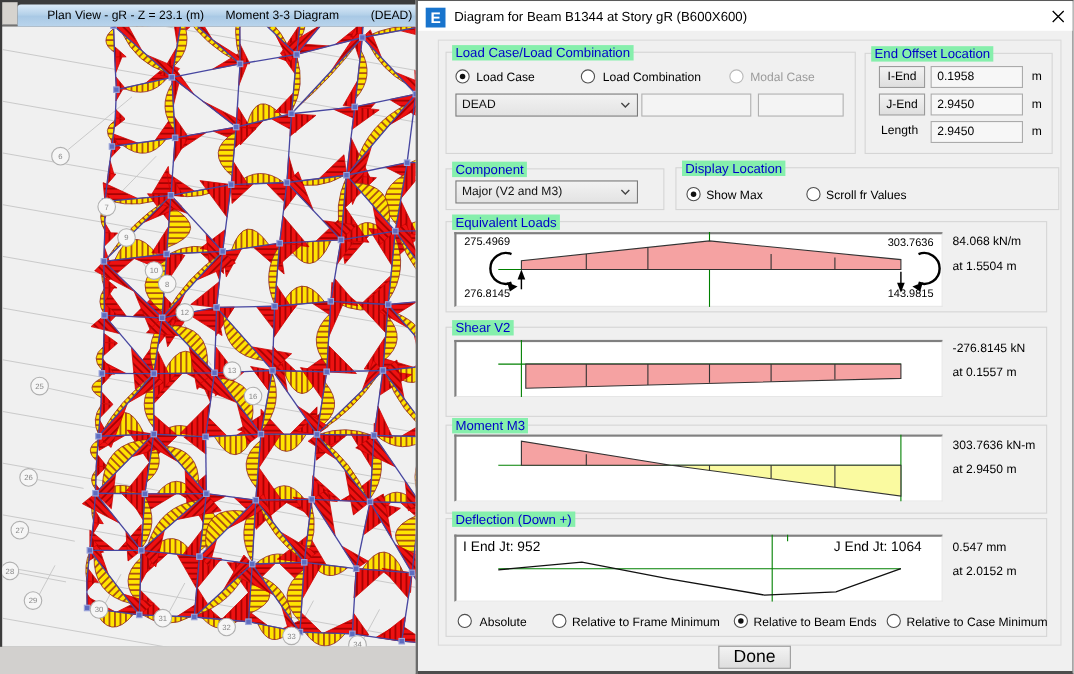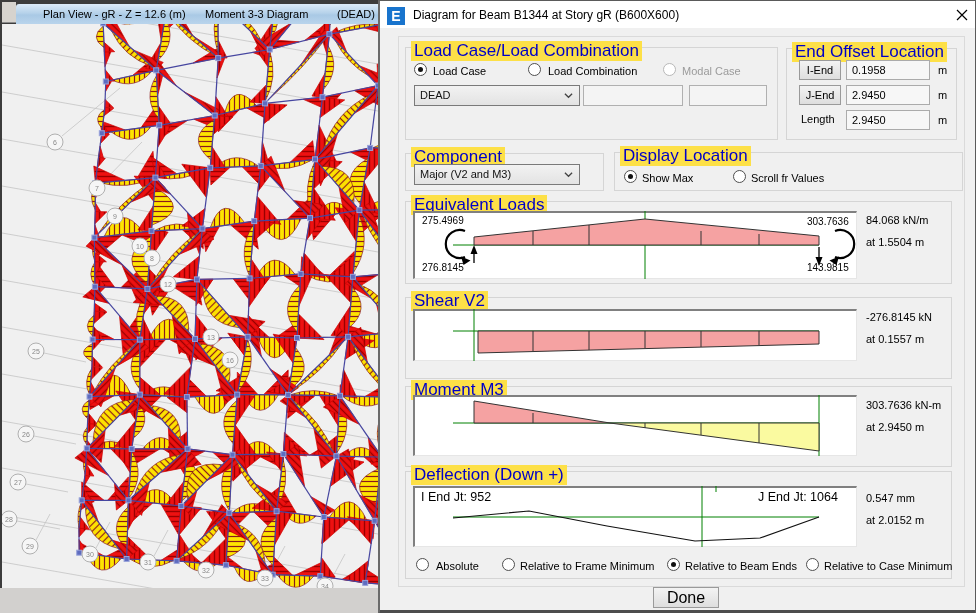--- a/index.html
+++ b/index.html
@@ -8,21 +8,21 @@
 #ptitle { position:absolute; left:16px; top:4px; width:362px; height:20px;
   background:linear-gradient(#dcebf8,#b6d2ea 45%,#a9c9e5 55%,#b9d4ec); border-radius:3px 0 0 0;
   color:#000; font-size:11px; white-space:nowrap; overflow:hidden;}
 #ptitle span { position:absolute; top:0; line-height:20px; }
 #pstrip { position:absolute; left:0px; top:588px; width:378px; height:25px; background:#d2d0ce; }
 #dlg { position:absolute; left:378px; top:0; width:598px; height:613px; background:#f0f0f0; border:1px solid #5a5a5a; border-left:2px solid #6a6a6a;}
 #dtitle { position:absolute; left:0; top:0; width:100%; height:27px; background:#fff; }
 .eicon { position:absolute; left:7px; top:6px; width:18px; height:18px; background:#1874cd; color:#fff; font-weight:bold; font-size:14px; text-align:center; line-height:18px;}
 #dtext { position:absolute; left:33px; top:7px; font-size:12px; color:#000; }
 .grp { position:absolute; border:1px solid #d5d5d5; }
-.grp > .lab { position:absolute; left:5px; top:-7px; background:#fde047; padding:0 3px; font-size:17px; color:#0000c8; white-space:nowrap;}
+.grp > .lab { position:absolute; left:5px; top:-7px; background:#86efac; padding:0 3px; font-size:12px; color:#0000c8; white-space:nowrap;}
 .radio { position:absolute; width:13px; height:13px; border:1.5px solid #4f4f4f; border-radius:50%; background:#fff; }
 .radio.sel::after { content:""; position:absolute; left:2.5px; top:2.5px; width:5px; height:5px; border-radius:50%; background:#111; }
 .radio.dis { border-color:#b8b8b8; }
 .rlab { position:absolute; font-size:11px; color:#000; white-space:nowrap;text-align:center; }
 .combo { position:absolute; height:21px; background:linear-gradient(#f2f2f2,#e3e3e3); border:1px solid #7a7a7a; font-size:11px; color:#111; line-height:19px; padding-left:5px; }
 .combo .chev { position:absolute; right:6px; top:5px; width:9px; height:9px; }
 .tbox { position:absolute; height:21px; background:#f4f4f4; border:1px solid #b0b0b0; }
 .btn { position:absolute; background:linear-gradient(#f3f3f3,#dedede); border:1px solid #9a9a9a; font-size:11px; color:#000; text-align:center; }
 .inp { position:absolute; height:20px; background:#f7f7f7; border:1px solid #ababab; font-size:11px; color:#000; line-height:18px; padding-left:5px;}
 .wbox { position:absolute; background:#fff; border:1px solid #e6e6e6; border-top:2px solid #808080; border-left:2px solid #808080; }
@@ -841,21 +841,21 @@
         <text x="146" y="540.5" font-size="7" fill="#888" text-anchor="middle" font-family="Liberation Sans">31</text>
         <circle cx="204" cy="546" r="8" fill="#f6f6f6" stroke="#b0b0b0" stroke-width="1"></circle>
         <text x="204" y="548.5" font-size="7" fill="#888" text-anchor="middle" font-family="Liberation Sans">32</text>
         <circle cx="263" cy="554" r="8" fill="#f6f6f6" stroke="#b0b0b0" stroke-width="1"></circle>
         <text x="263" y="556.5" font-size="7" fill="#888" text-anchor="middle" font-family="Liberation Sans">33</text>
         <circle cx="323" cy="562" r="8" fill="#f6f6f6" stroke="#b0b0b0" stroke-width="1"></circle>
         <text x="323" y="564.5" font-size="7" fill="#888" text-anchor="middle" font-family="Liberation Sans">34</text>
       </svg></div>
  <div id="ptab"></div>
  <div id="ptitle">
-      <span style="left:27px">Plan View - gR - Z = 12.6 (m)</span>
+      <span style="left:27px">Plan View - gR - Z = 23.1 (m)</span>
       <span style="left:189px">Moment 3-3 Diagram</span>
       <span style="left:321px">(DEAD)&nbsp;&nbsp;[</span>
     </div>
  <div id="pstrip"></div>
 </div>
 
 <div id="dlg">
  <div id="dtitle">
       <div class="eicon">E</div>
       <div id="dtext">Diagram for Beam B1344 at Story gR (B600X600)</div>

